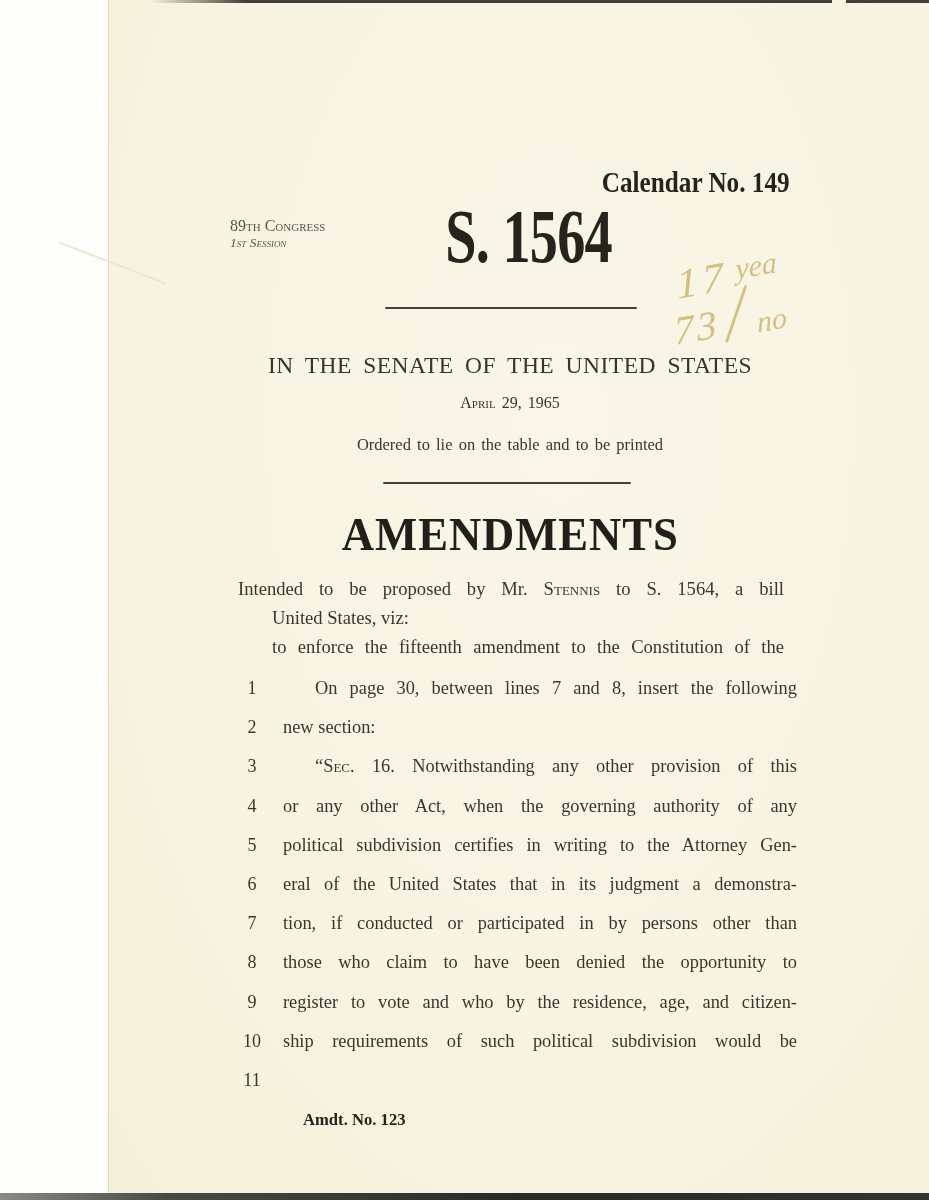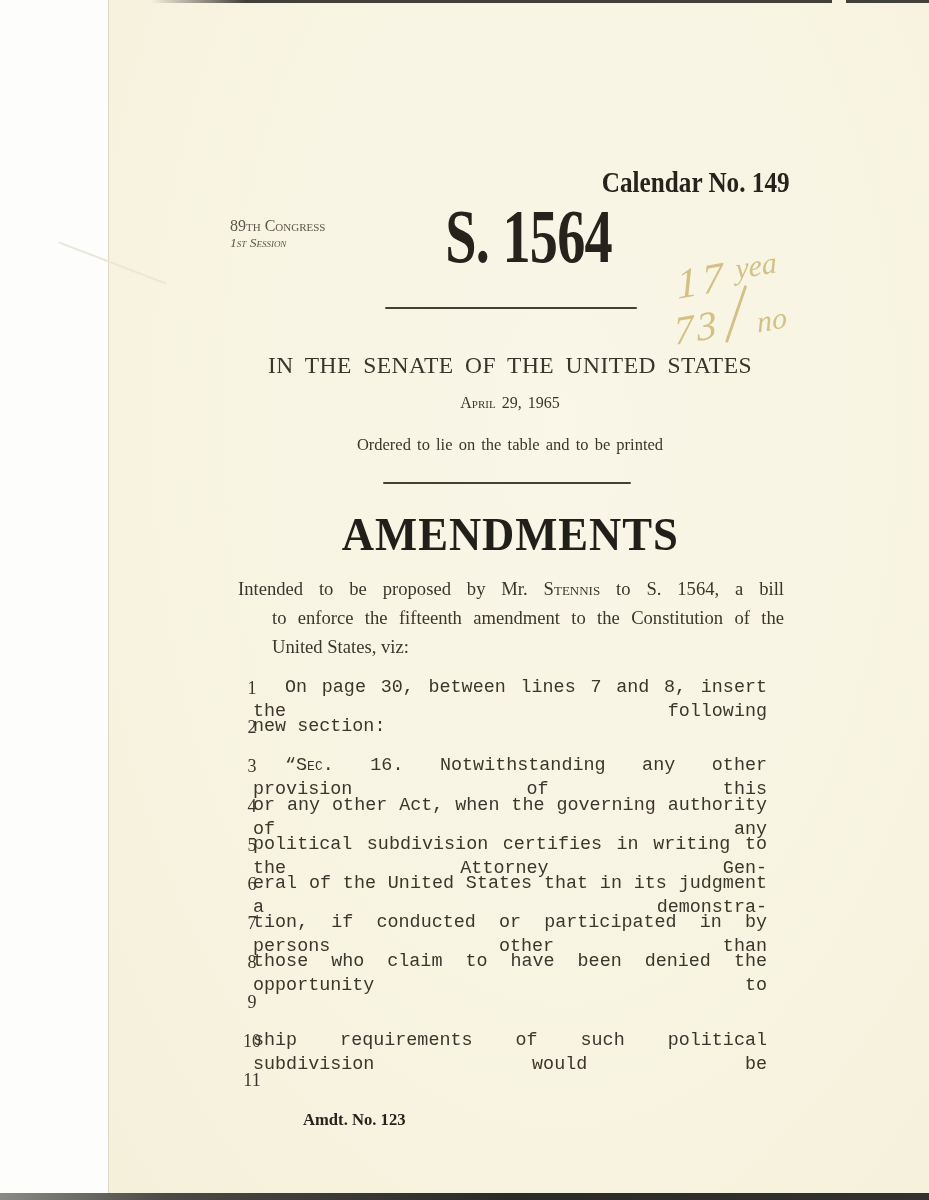--- a/index.html
+++ b/index.html
@@ -67,22 +67,22 @@
     line-height:29.2px;color:var(--ink);}
   .intro .intro-line{display:block;}
   .intro .just{text-align:justify;text-align-last:justify;}
   .intro .hang{padding-left:34px;}
 
   
   .amendment-lines{position:absolute;left:240px;top:676px;width:545px;height:470px;}
   .amendment-row{position:absolute;left:0;width:545px;height:32px;}
   .line-num{position:absolute;left:0;top:0;width:24px;text-align:center;
     font-size:18px;color:var(--ink);line-height:24px;}
-  .line-text{margin-left:13px;width:514px;font-size:18.4px;line-height:24px;color:var(--ink);
-    text-align:justify;text-align-last:justify;font-family:Liberation Mono, monospace;}
+  .line-text{margin-left:43px;width:514px;font-size:18.4px;line-height:24px;color:var(--ink);
+    text-align:justify;text-align-last:justify;}
   .line-text.no-just{text-align:left;text-align-last:auto;}
   .line-text.indent{text-indent:32px;}
 
   .footer-amdt{position:absolute;left:303px;top:1109px;}
   .footer-amdt span{display:inline-block;font-size:17.5px;font-weight:bold;color:var(--ink-dark);
     transform:scaleX(.95);transform-origin:left center;}
 </style>
 </head>
 <body>
 
@@ -120,22 +120,22 @@
   <div class="center-line ordered-line">Ordered to lie on the table and to be printed</div>
 
   <div class="rule rule2"></div>
 
   <div class="center-line amendments-title">
     <span>AMENDMENTS</span>
   </div>
 
   <div class="intro">
     <span class="intro-line just"><span>Intended to be proposed by Mr. </span><span class="sc">Stennis</span><span> to S. 1564, a bill</span></span>
+    <span class="intro-line hang">United States, viz:</span>
     <span class="intro-line just hang">to enforce the fifteenth amendment to the Constitution of the</span>
-    <span class="intro-line hang">United States, viz:</span>
   </div>
 
   <div class="amendment-lines">
     <div class="amendment-row" style="top:0px">
       <span class="line-num">1</span>
       <div class="line-text indent">On page 30, between lines 7 and 8, insert the following</div>
     </div>
     <div class="amendment-row" style="top:39.2px">
       <span class="line-num">2</span>
       <div class="line-text no-just">new section:</div>
@@ -159,20 +159,21 @@
     <div class="amendment-row" style="top:235.2px">
       <span class="line-num">7</span>
       <div class="line-text">tion, if conducted or participated in by persons other than</div>
     </div>
     <div class="amendment-row" style="top:274.4px">
       <span class="line-num">8</span>
       <div class="line-text">those who claim to have been denied the opportunity to</div>
     </div>
     <div class="amendment-row" style="top:313.6px">
       <span class="line-num">9</span>
+      <div class="line-text">register to vote and who by the residence, age, and citizen-</div>
     </div>
     <div class="amendment-row" style="top:352.8px">
       <span class="line-num">10</span>
       <div class="line-text">ship requirements of such political subdivision would be</div>
     </div>
     <div class="amendment-row" style="top:392px">
       <span class="line-num">11</span>
     </div>
   </div>
 

